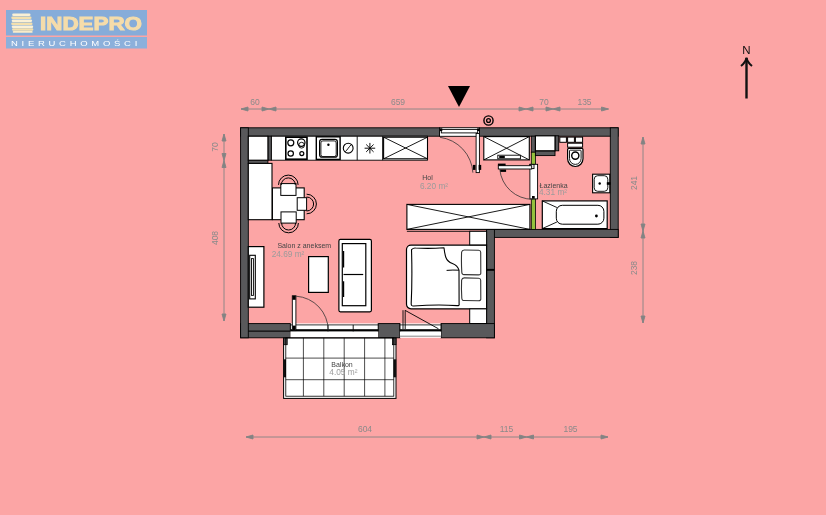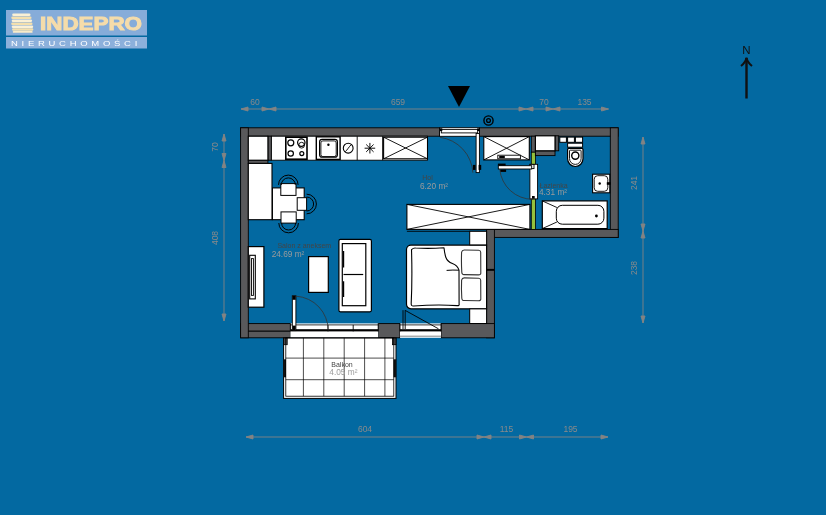--- a/index.html
+++ b/index.html
@@ -1,16 +1,16 @@
 <!DOCTYPE html>
 <html><head>
 <meta charset="utf-8">
 <style>
   html,body{margin:0;padding:0;background:#ffffff;}
-  #page{position:relative;width:826px;height:515px;background:#0369a1;overflow:hidden;
+  #page{position:relative;width:826px;height:515px;background:#fca5a5;overflow:hidden;
         font-family:"Liberation Sans", sans-serif;}
   svg{position:absolute;top:0;left:0;}
   text{font-family:"Liberation Sans", sans-serif;}
 </style>
 </head>
 <body>
 <div id="page">
 <svg width="826" height="515" viewBox="0 0 826 515">
 
   <g>

